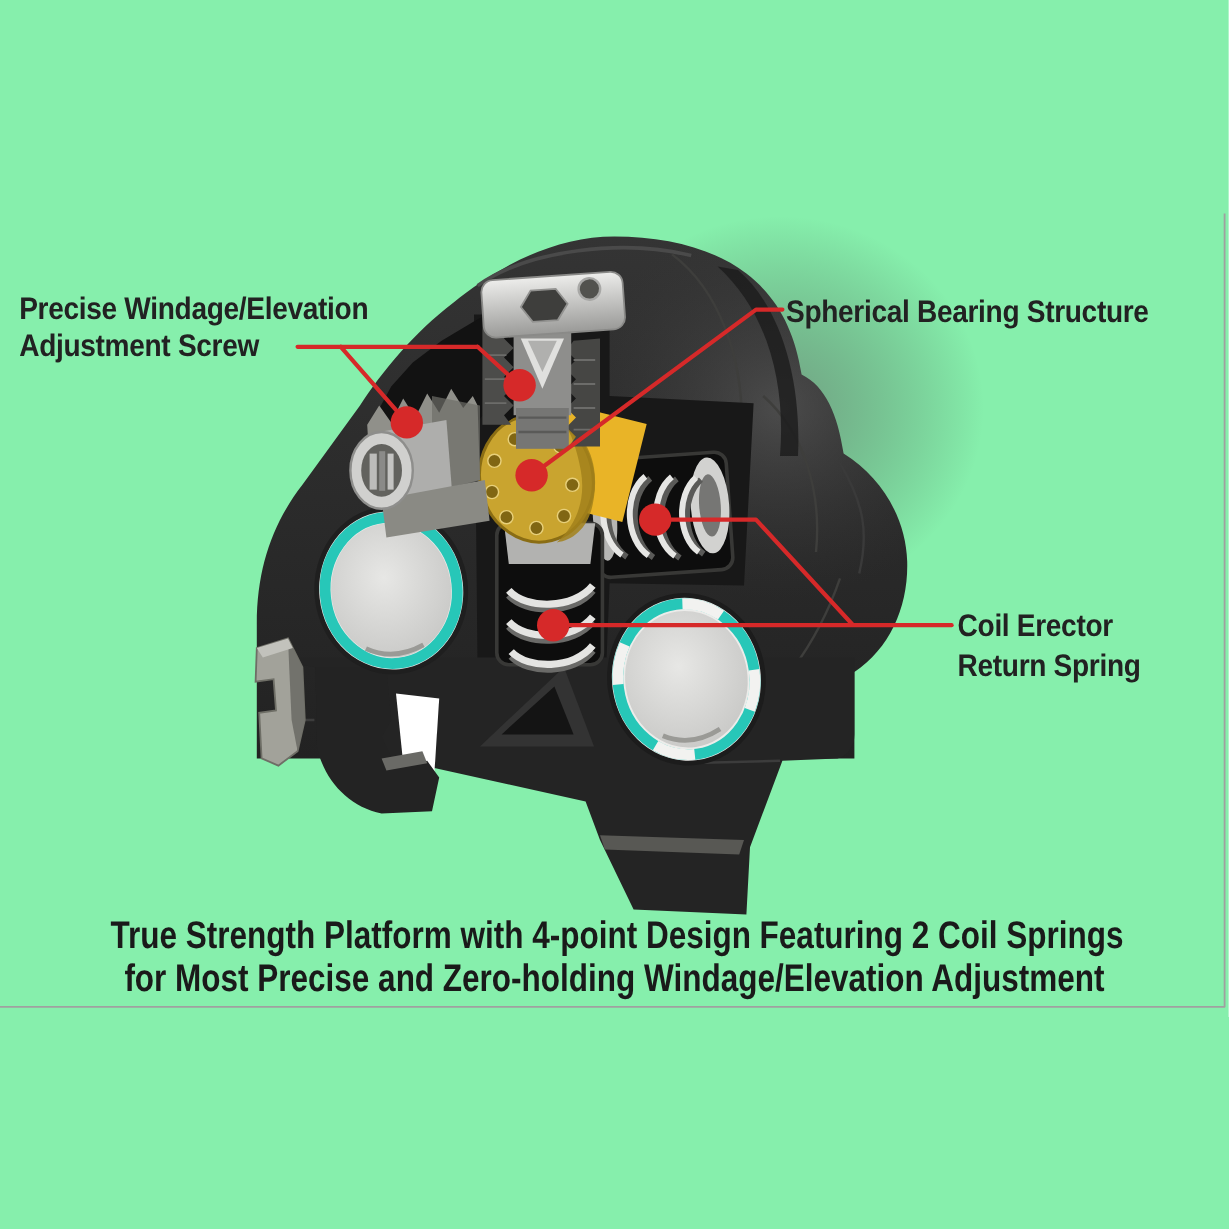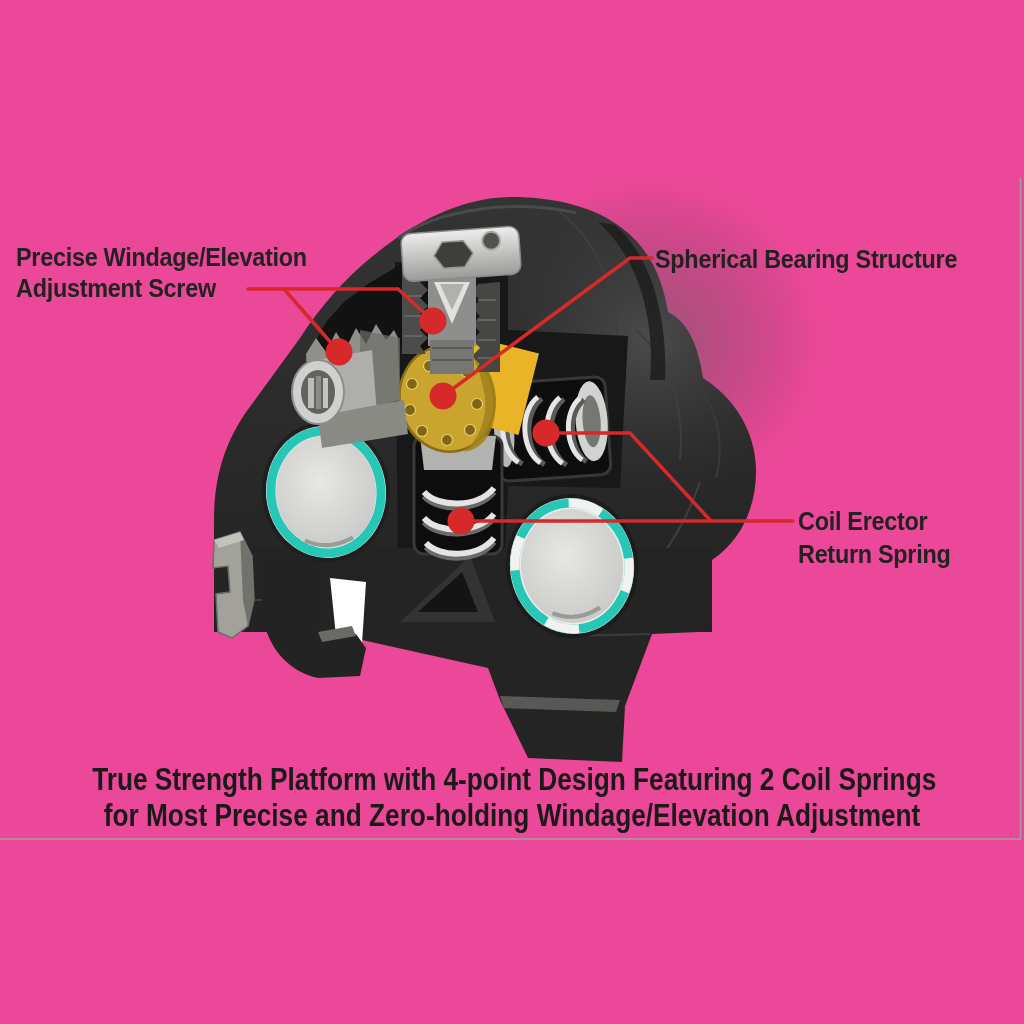--- a/index.html
+++ b/index.html
@@ -1,17 +1,17 @@
 <!DOCTYPE html>
 <html style="--accent-red: #d62929; --body-black: #2b2b2b; --cavity-black: #181818; --metal-silver: #c6c6c4; --bearing-gold: #c9a42f; --gold-glow: #e9b427; --lens-ring-teal: #27c7b8; --lens-glass: #d6d6d4; --label-text: #222222; --caption-text: #1a1a1a; --frame-line: #a0a0a0;"><head>
 <meta charset="utf-8">
 <style>
   html,body{margin:0;padding:0;background:#ffffff;}
   .stage{
-    position:relative;width:1024px;height:1024px;background:#ec4899;
+    position:relative;width:1024px;height:1024px;background:#86efac;
     overflow:hidden;font-family:"Liberation Sans","DejaVu Sans",sans-serif;
   }
   .stage svg{position:absolute;left:0;top:0;}
   .lbl{
     position:absolute;font-weight:bold;color:var(--label-text,#222222);
     font-size:26px;line-height:31px;white-space:nowrap;
     transform:scaleX(.9);transform-origin:0 0;letter-spacing:-.3px;
   }
   .lbl span{display:block;}
   .lbl-windage{left:16px;top:242px;}

